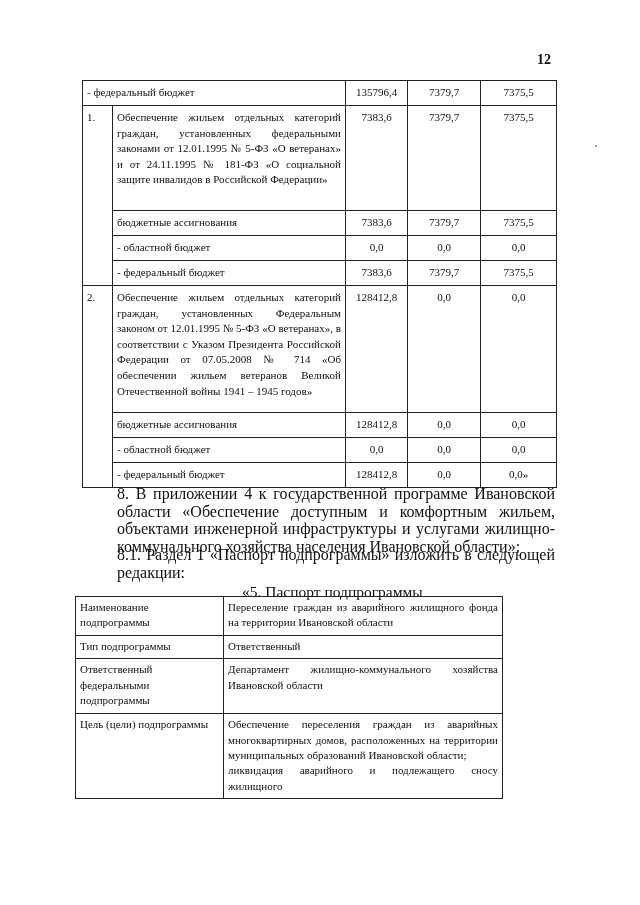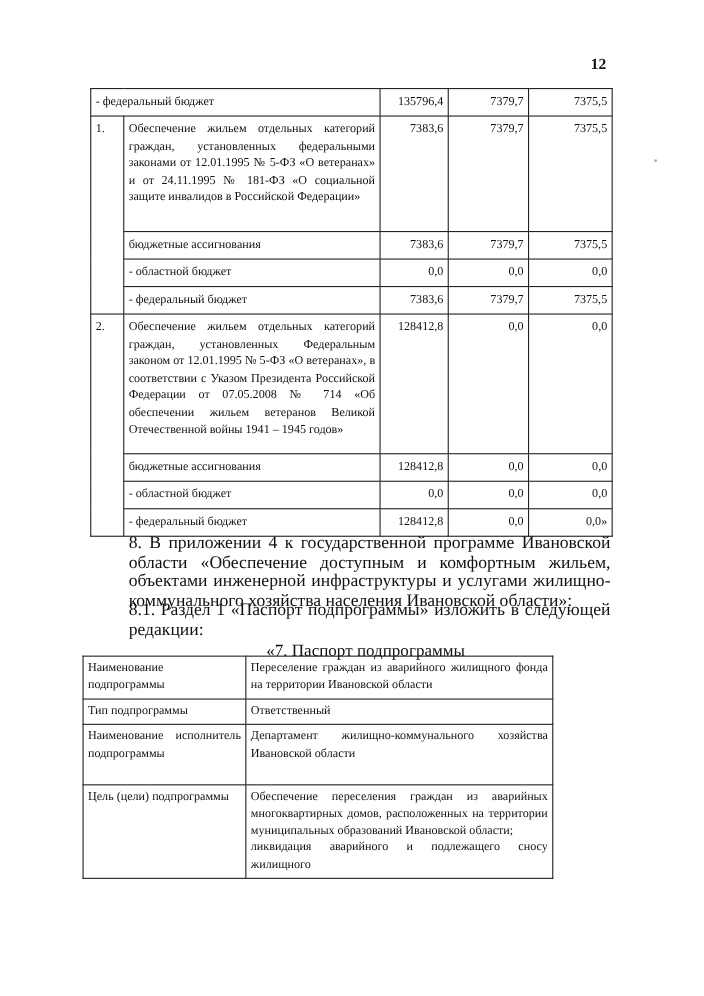--- a/index.html
+++ b/index.html
@@ -2,21 +2,21 @@
 <html><head>
 <meta charset="utf-8">
 <style>
   html,body{margin:0;padding:0;background:#fff;}
   body{width:640px;height:905px;position:relative;overflow:hidden;
        font-family:"Liberation Serif","DejaVu Serif",serif;color:#111;}
   .page-num{position:absolute;left:537px;top:52px;font-size:14px;font-weight:bold;}
   table{border-collapse:collapse;position:absolute;table-layout:fixed;}
   td{border:1px solid #222;vertical-align:top;padding:0 4px;font-size:11px;line-height:15.6px;}
   #t1{left:82px;top:80px;width:474px;}
-  #t1 td.num{text-align:right;padding-top:4px;}
+  #t1 td.num{text-align:center;padding-top:4px;}
   #t1 td.txt{text-align:justify;text-align-last:left;padding-top:4px;}
   #t1 td.lbl{padding-top:4px;height:20px;}
   #t1 td.idx{padding-top:4px;}
   .para{position:absolute;left:75px;width:480px;font-size:16px;line-height:17.5px;text-align:justify;}
   .para .ind{padding-left:42px;}
   #p8{top:485px;}
   #p81{top:546px;}
   .caption{position:absolute;left:242px;top:583px;font-size:15.5px;}
   #t2{left:75px;top:596px;width:428px;}
   #t2 td{padding:3px 4px 4px 4px;line-height:15.4px;}
@@ -98,38 +98,38 @@
   </tr>
 </tbody>
   </table>
 
 <div class="para" id="p8">
   <div class="ind">8. В приложении 4 к государственной программе Ивановской области «Обеспечение доступным и комфортным жильем, объектами инженерной инфраструктуры и услугами жилищно-коммунального хозяйства населения Ивановской области»:</div>
 </div>
 <div class="para" id="p81">
   <div class="ind">8.1. Раздел 1 «Паспорт подпрограммы» изложить в следующей редакции:</div>
 </div>
-<div class="caption">«7. Паспорт подпрограммы</div>
+<div class="caption">«5. Паспорт подпрограммы</div>
 
 <table id="t2">
   <colgroup>
       <col style="width:148px">
       <col>
     </colgroup>
   <tbody>
       <tr>
     <td class="k">Наименование подпрограммы</td>
     <td class="v">Переселение граждан из аварийного жилищного фонда на территории Ивановской области</td>
   </tr>
   <tr>
     <td class="k">Тип подпрограммы</td>
     <td class="v">Ответственный</td>
   </tr>
   <tr>
-    <td class="k" style="height:47px">Наименование исполнитель подпрограммы</td>
+    <td class="k" style="height:47px">Ответственный федеральными подпрограммы</td>
     <td class="v">Департамент жилищно-коммунального хозяйства Ивановской области</td>
   </tr>
   <tr>
     <td class="k">Цель (цели) подпрограммы</td>
     <td class="v">
       <div>Обеспечение переселения граждан из аварийных многоквартирных домов, расположенных на территории муниципальных образований Ивановской области;</div>
       <div class="j-last">ликвидация аварийного и подлежащего сносу жилищного</div>
     </td>
   </tr>
 </tbody>

